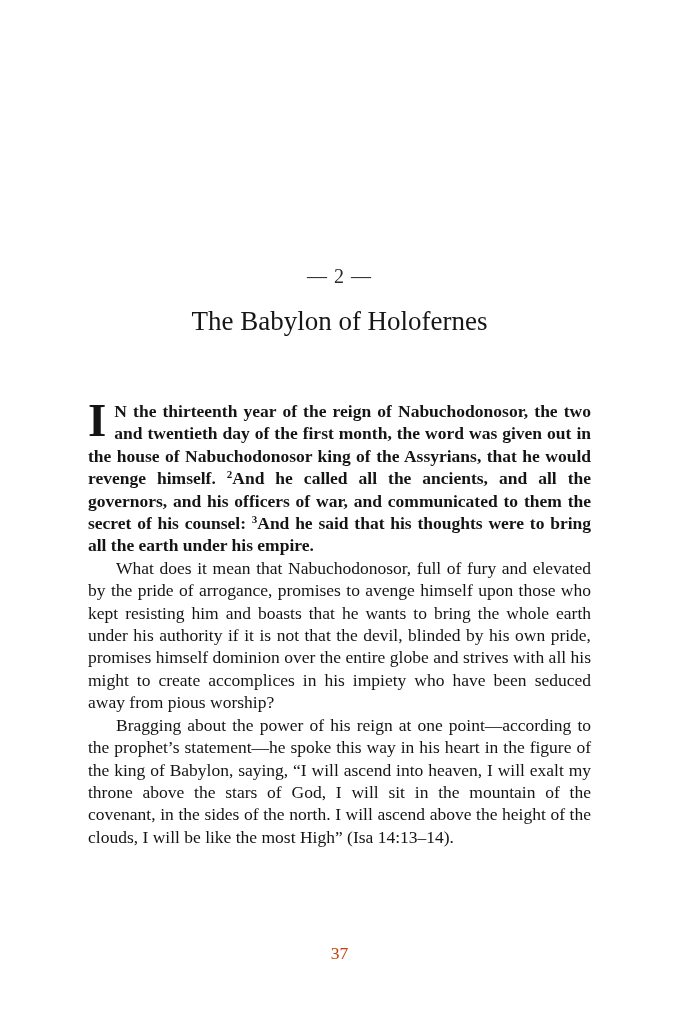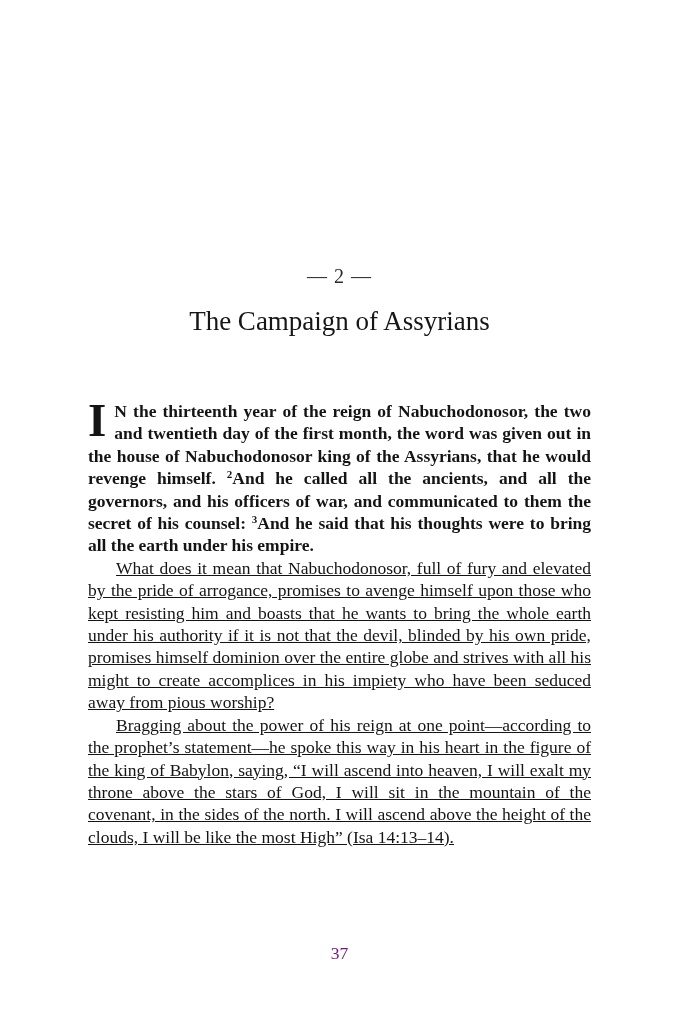--- a/index.html
+++ b/index.html
@@ -51,46 +51,45 @@
   }
   .dropcap {
     float: left;
     font-size: 47px;
     line-height: 37px;
     font-weight: bold;
     padding: 2px 8px 0 0;
   }
   p.para {
     text-indent: 28px;
-    text-decoration: underline;
   }
   sup {
     font-size: 11px;
     line-height: 0;
     vertical-align: baseline;
     position: relative;
     top: -6px;
   }
   .folio {
     position: absolute;
     bottom: 60px;
     left: 0;
     width: 100%;
     text-align: center;
     font-size: 17.5px;
-    color: #701a75;
+    color: #c2410c;
   }
 </style>
 </head>
 <body>
 
 <div class="page">
   <div class="content">
     <div class="chapter-number">— 2 —</div>
-    <h1 class="chapter-title">The Campaign of Assyrians</h1>
+    <h1 class="chapter-title">The Babylon of Holofernes</h1>
     <div class="body-text">
       <p class="opening"><span class="dropcap">I</span><span>N the thirteenth year of the reign of Nabuchodonosor, the two and twentieth day of the first month, the word was given out in the house of Nabuchodonosor king of the Assyrians, that he would revenge himself. </span><sup>2</sup><span>And he called all the ancients, and all the governors, and his officers of war, and communicated to them the secret of his counsel: </span><sup>3</sup><span>And he said that his thoughts were to bring all the earth under his empire.</span></p>
       <p class="para">What does it mean that Nabuchodonosor, full of fury and elevated by the pride of arrogance, promises to avenge himself upon those who kept resisting him and boasts that he wants to bring the whole earth under his authority if it is not that the devil, blinded by his own pride, promises himself dominion over the entire globe and strives with all his might to create accomplices in his impiety who have been seduced away from pious worship?</p>
       <p class="para">Bragging about the power of his reign at one point—according to the prophet’s statement—he spoke this way in his heart in the figure of the king of Babylon, saying, “I will ascend into heaven, I will exalt my throne above the stars of God, I will sit in the mountain of the covenant, in the sides of the north. I will ascend above the height of the clouds, I will be like the most High” (Isa 14:13–14).</p>
     </div>
   </div>
   <div class="folio">37</div>
 </div>
 
 </body></html>

